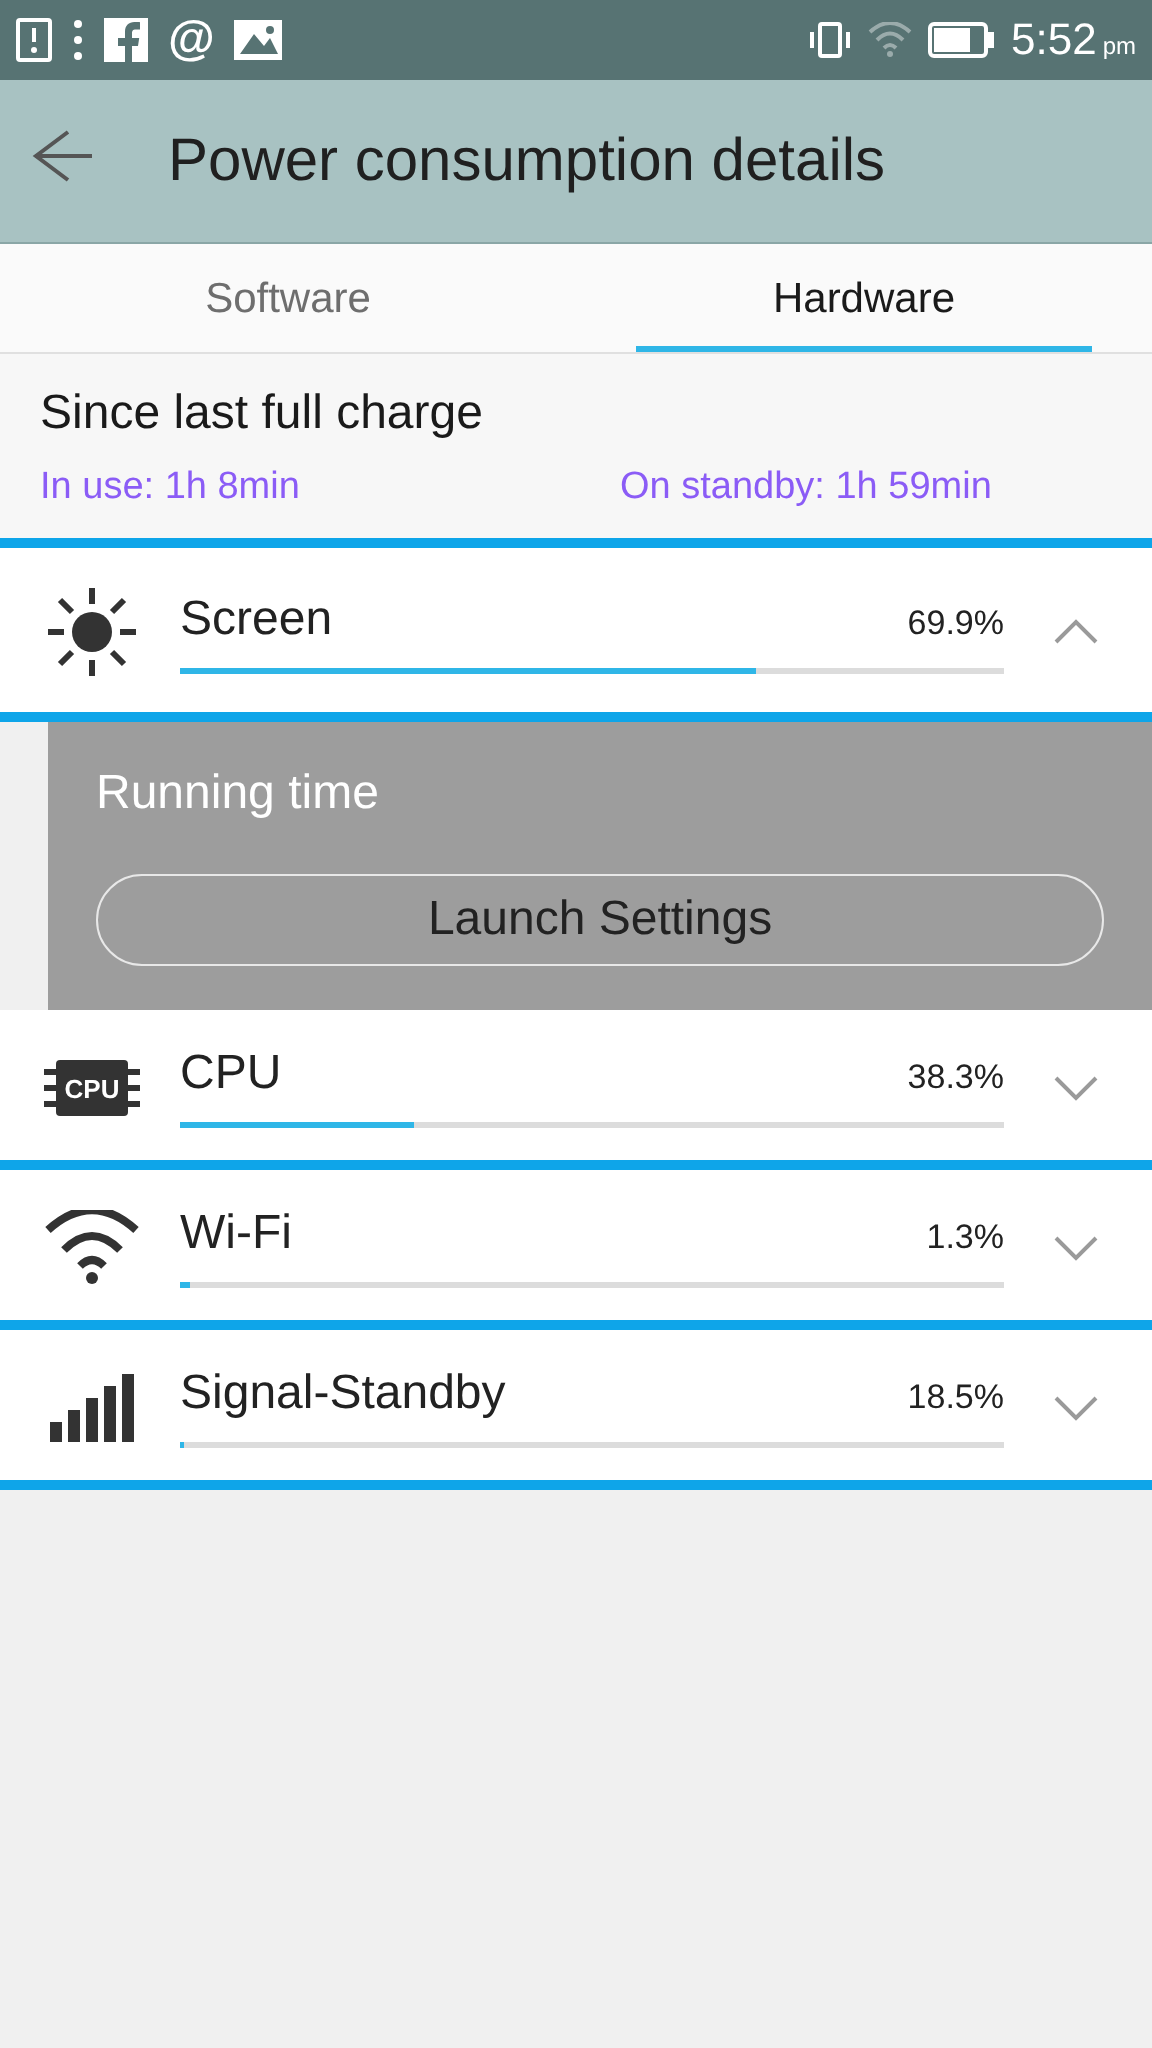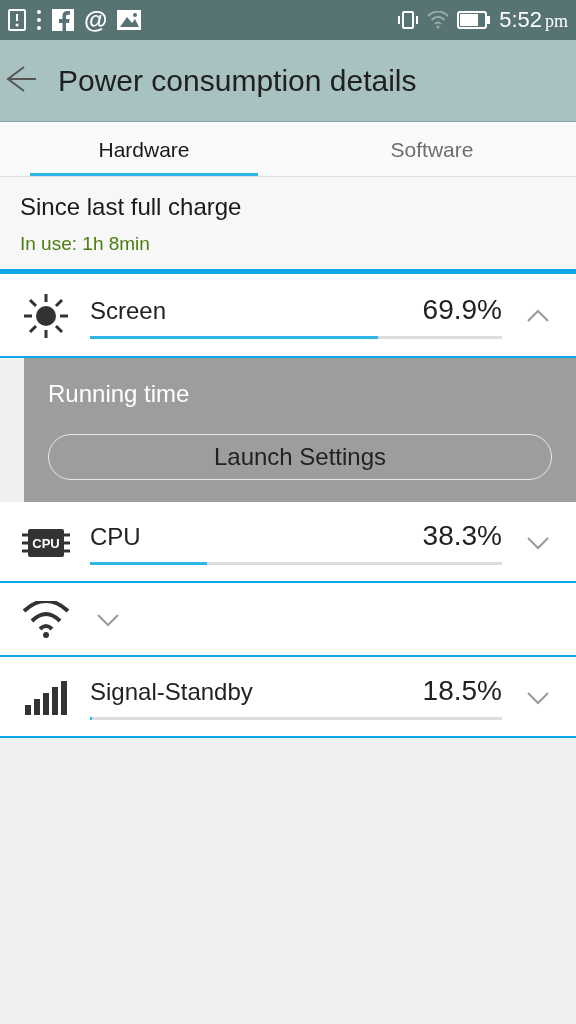--- a/index.html
+++ b/index.html
@@ -5,42 +5,42 @@
   * { margin: 0; padding: 0; box-sizing: border-box; font-family: -apple-system, "Helvetica Neue", Arial, sans-serif; }
   html, body { width: 576px; height: 1024px; background: #f0f0f0; overflow: hidden; }
 
   
   .status-bar { height: 40px; background: #577373; display: flex; align-items: center; justify-content: space-between; padding: 0 8px; color: #fff; font-size: 18px; }
   .status-left, .status-right { display: flex; align-items: center; gap: 10px; }
   .status-right { gap: 8px; }
   .status-bar svg { display:block; }
 
   
-  .header { height: 82px; background: #a8c2c2; display: flex; align-items: center; padding: 0 4px; gap: 20px; border-bottom: 1px solid #8aa6a6; }
+  .header { height: 82px; background: #a8c2c2; display: flex; align-items: center; padding: 0 14px; gap: 36px; border-bottom: 1px solid #8aa6a6; }
   .header-title { font-size: 30px; color: #202020; font-weight: 400; }
 
   
   .tabs { display: flex; background: #fafafa; border-bottom: 1px solid #e0e0e0; }
   .tab { flex: 1; text-align: center; padding: 16px 0 14px; font-size: 21px; color: #6e6e6e; position: relative; }
   .tab.active { color: #1a1a1a; }
   .tab.active::after { content:""; position:absolute; left:30px; right:30px; bottom:0; height:3px; background:#2fb6e7; }
 
   
   .since { padding: 16px 20px 14px; background:#f7f7f7; border-bottom:5px solid #0ea5e9; }
   .since h2 { font-size:24px; font-weight:500; color:#1a1a1a; margin-bottom:12px; }
-  .since-row { display:flex; font-size:19px; color:#4d7c0f; }
+  .since-row { display:flex; font-size:19px; color:#8b5cf6; }
   .since-row span:first-child{flex:0 0 290px;}
 
   
-  .item { display:flex; align-items:center; padding: 18px 20px 16px; background:#fff; border-bottom:2px solid #0ea5e9; gap: 18px; }
+  .item { display:flex; align-items:center; padding: 18px 20px 16px; background:#fff; border-bottom:5px solid #0ea5e9; gap: 18px; }
   .item .icon-slot { width: 52px; display:flex; justify-content:center; }
   .item .body { flex:1; }
   .item .row1 { display:flex; align-items:baseline; }
   .item .name { font-size:24px; color:#222; flex:1; }
-  .item .pct { font-size:28px; color:#222; }
+  .item .pct { font-size:17px; color:#222; }
   .item .bar { height:3px; background:#dcdcdc; margin-top:10px; position:relative; width: 100%; }
   .item .bar .fill { position:absolute; left:0; top:0; bottom:0; background:#2fb6e7; }
   .item .chev { width:36px; display:flex; justify-content:center; }
 
   
   .running { background:#9d9d9d; color:#fff;margin-left:24px; }
   .running-row { display:flex; justify-content:space-between; padding:22px 24px; font-size:24px; }
   .launch-wrap { padding: 4px 24px 22px; background:#9d9d9d; }
   .launch-btn { width:100%; border:1.5px solid #e8e8e8; color:#222; background:transparent; border-radius:38px; height:46px; font-size:24px; }
 
@@ -97,44 +97,45 @@
     </span>
     <span>
       <svg width="34" height="18" viewBox="0 0 34 18">
           <rect x="1" y="1" width="28" height="16" rx="2" fill="none" stroke="#fff" stroke-width="2"></rect>
           <rect x="3" y="3" width="18" height="12" fill="#fff"></rect>
           <rect x="30" y="5" width="3" height="8" fill="#fff"></rect>
         </svg>
     </span>
     <span style="font-size:22px;display:flex;align-items:baseline;gap:3px;">
       <span>5:52</span>
-        <span style="font-size:18px;font-family:Liberation Serif, serif;">pm</span>
+        <span style="font-size:12px;">pm</span>
     </span>
   </div>
 </div>
 
 <div class="header">
   <span>
     <svg width="34" height="28" viewBox="0 0 34 28">
         <polyline points="20,2 4,14 20,26" fill="none" stroke="#555" stroke-width="2"></polyline>
         <line x1="4" y1="14" x2="32" y2="14" stroke="#555" stroke-width="2"></line>
       </svg>
   </span>
   <div class="header-title">Power consumption details</div>
 </div>
 
 <div class="tabs">
+  <div class="tab">Software</div>
   <div class="tab active">Hardware</div>
-  <div class="tab">Software</div>
 </div>
 
 <div class="since">
   <h2>Since last full charge</h2>
   <div class="since-row">
     <span>In use: 1h 8min</span>
+    <span>On standby: 1h 59min</span>
   </div>
 </div>
 
 <div class="item">
   <div class="icon-slot">
     <svg width="48" height="48" viewBox="0 0 48 48">
         <circle cx="24" cy="24" r="10" fill="#333"></circle>
         <g stroke="#333" stroke-width="3">
           <line x1="24" y1="2" x2="24" y2="10"></line>
           <line x1="24" y1="38" x2="24" y2="46"></line>
@@ -205,20 +206,29 @@
 
 <div class="item">
   <div class="icon-slot">
     <svg width="48" height="38" viewBox="0 0 48 38">
         <path d="M2 10 Q24 -10 46 10" fill="none" stroke="#333" stroke-width="4"></path>
         <path d="M10 20 Q24 6 38 20" fill="none" stroke="#333" stroke-width="4"></path>
         <path d="M18 28 Q24 22 30 28" fill="none" stroke="#333" stroke-width="4"></path>
         <circle cx="24" cy="34" r="3" fill="#333"></circle>
       </svg>
   </div>
+  <div class="body">
+    <div class="row1">
+      <span class="name">Wi-Fi</span>
+      <span class="pct">1.3%</span>
+    </div>
+    <div class="bar">
+        <div class="fill" style="width:1.3%"></div>
+      </div>
+  </div>
   <div class="chev">
     <svg width="24" height="14" viewBox="0 0 24 14">
         <polyline points="2,2 12,12 22,2" fill="none" stroke="#9a9a9a" stroke-width="2"></polyline>
       </svg>
   </div>
 </div>
 
 <div class="item">
   <div class="icon-slot">
     <svg width="46" height="38" viewBox="0 0 46 38">

